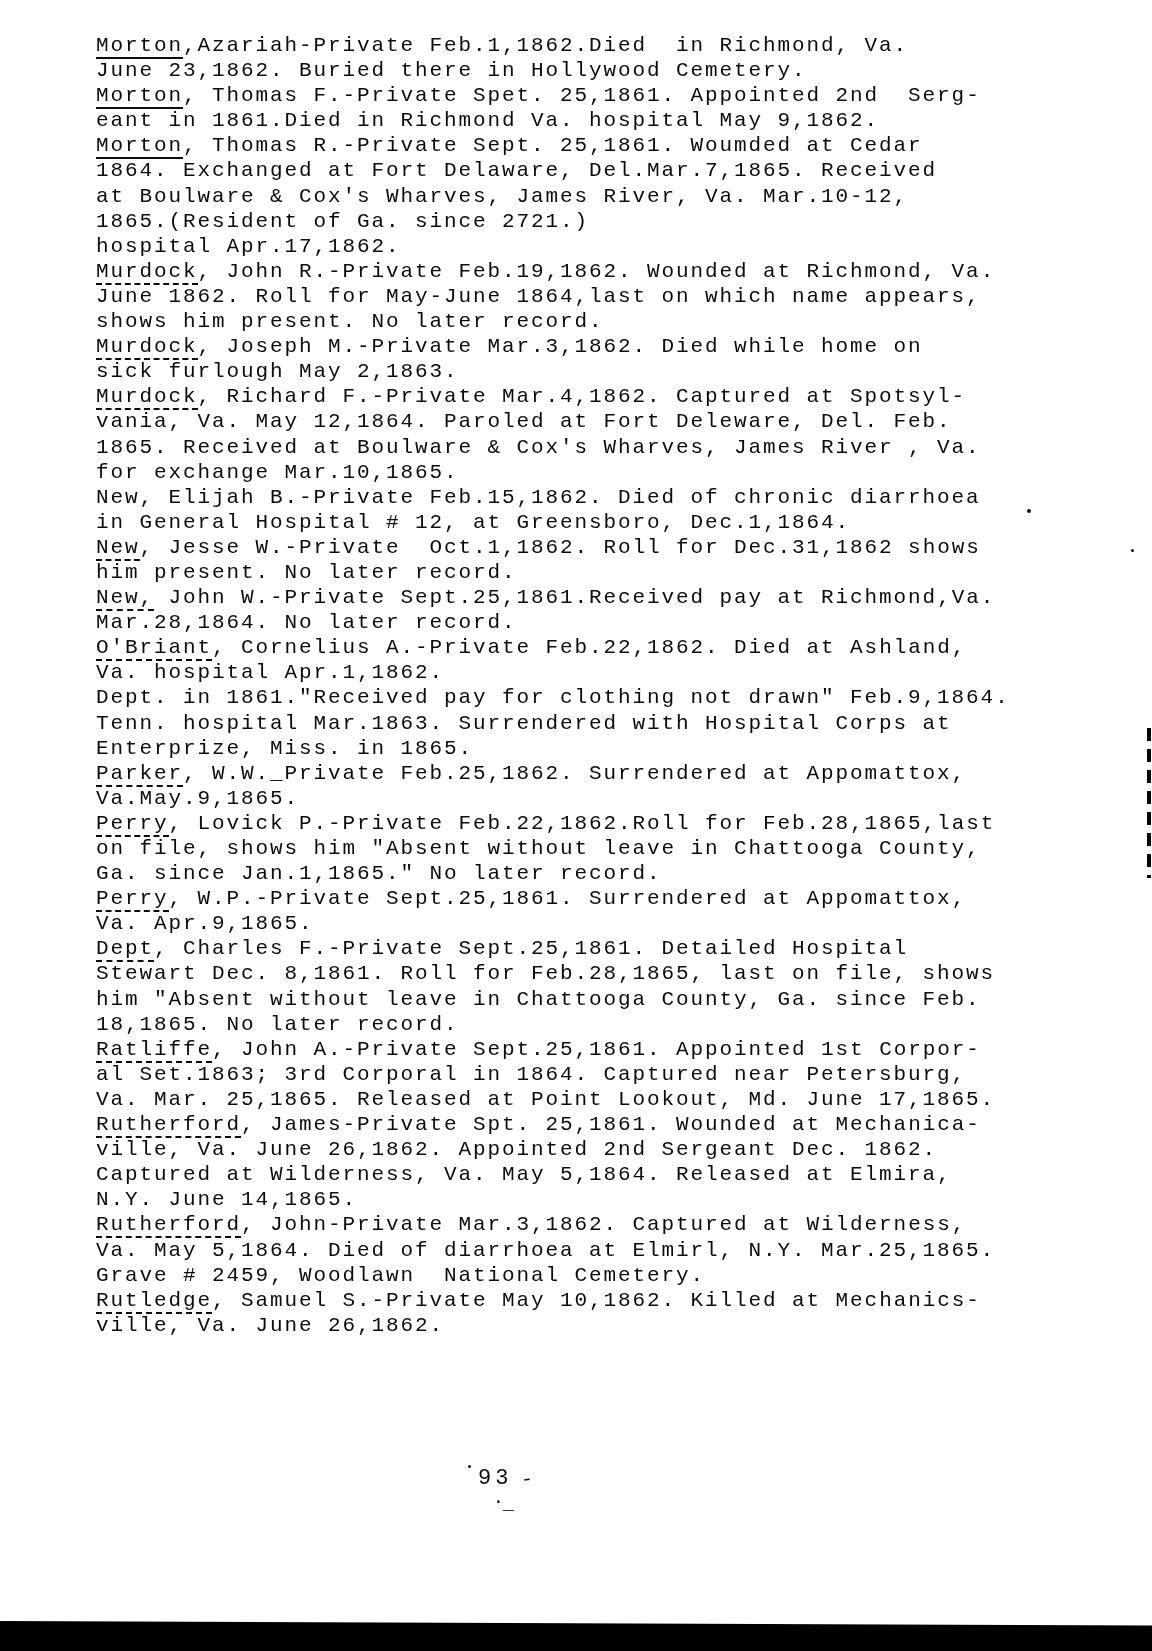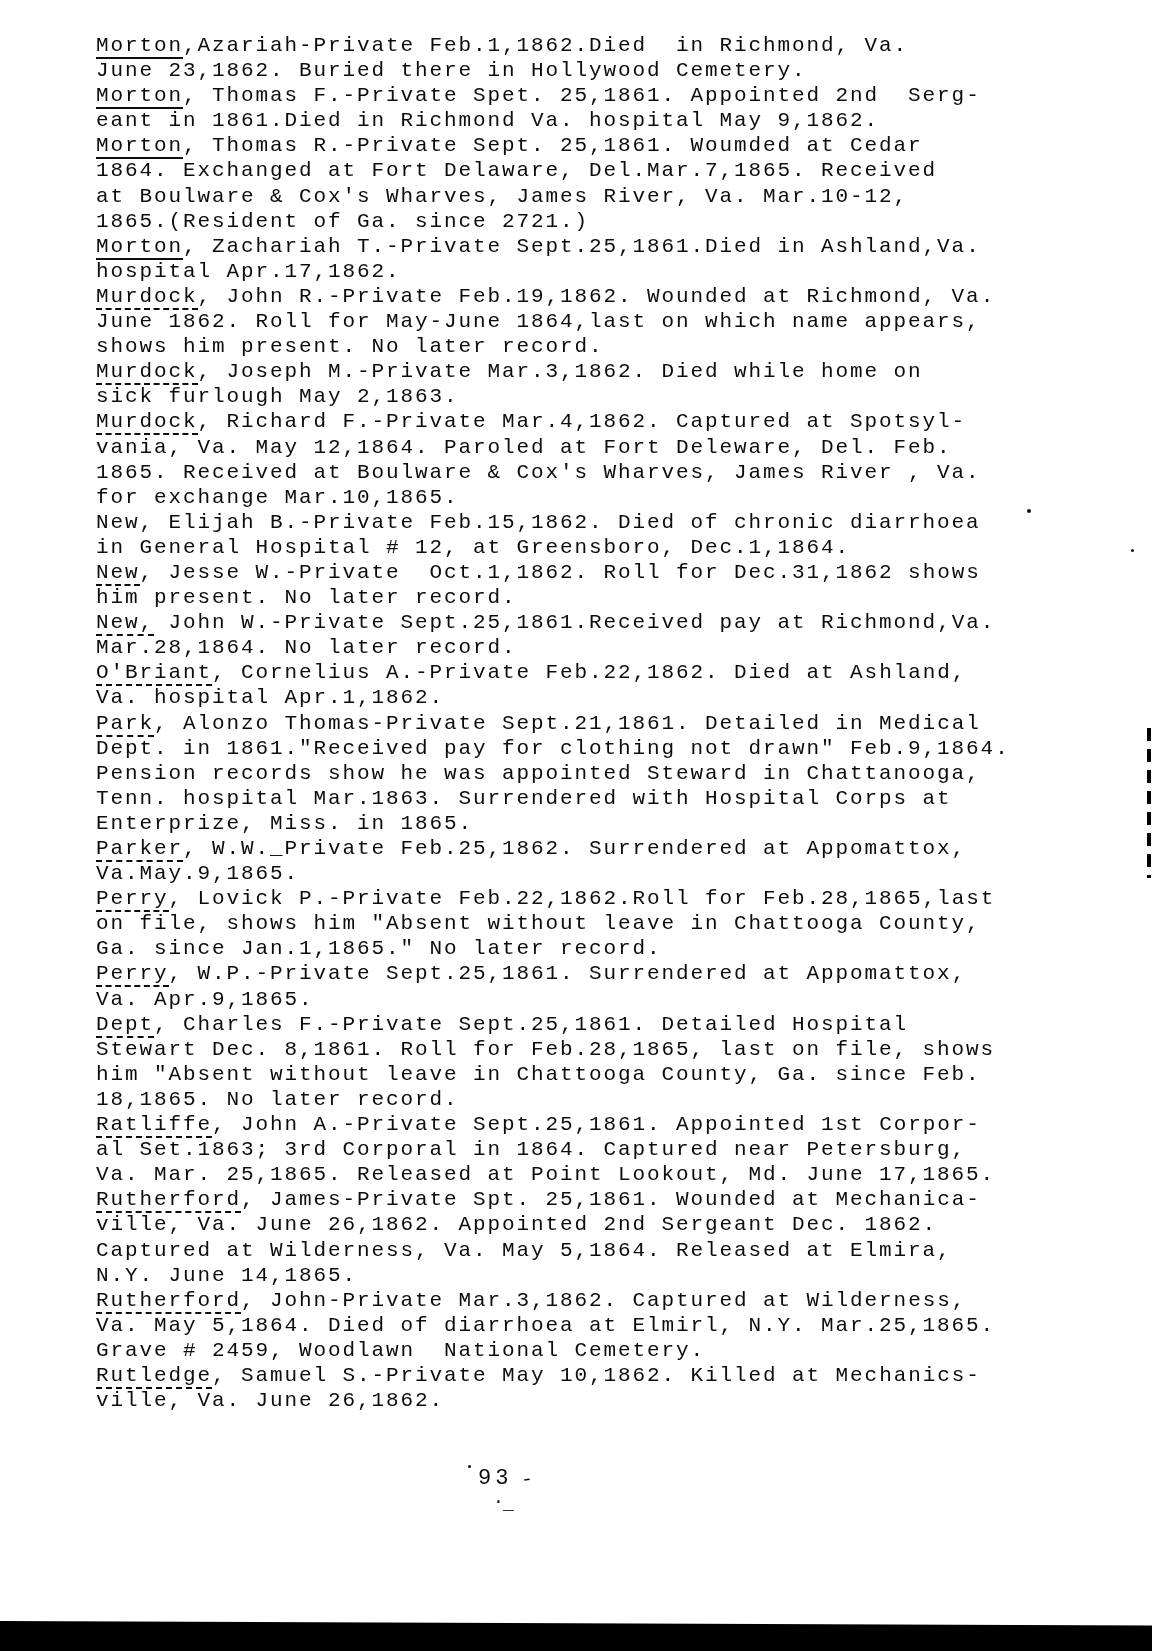--- a/index.html
+++ b/index.html
@@ -65,42 +65,39 @@
 
   <div class="textcol" id="record-lines">
       <div class="line"><span class="surname u-solid">Morton</span><span>,Azariah-Private Feb.1,1862.Died  in Richmond, Va.</span></div>
       <div class="line"><span>June 23,1862. Buried there in Hollywood Cemetery.</span></div>
       <div class="line"><span class="surname u-solid">Morton</span><span>, Thomas F.-Private Spet. 25,1861. Appointed 2nd  Serg-</span></div>
       <div class="line"><span>eant in 1861.Died in Richmond Va. hospital May 9,1862.</span></div>
       <div class="line"><span class="surname u-solid">Morton</span><span>, Thomas R.-Private Sept. 25,1861. Woumded at Cedar</span></div>
       <div class="line"><span>1864. Exchanged at Fort Delaware, Del.Mar.7,1865. Received</span></div>
       <div class="line"><span>at Boulware &amp; Cox's Wharves, James River, Va. Mar.10-12,</span></div>
       <div class="line"><span>1865.(Resident of Ga. since 2721.)</span></div>
-      <div class="line"><span class="surname u-solid">Morton</span><span>, Zachariah T.-Private Sept.25,1861.Died in Ashland,Va.</span></div>
       <div class="line"><span>hospital Apr.17,1862.</span></div>
       <div class="line"><span class="surname u-dashed">Murdock</span><span>, John R.-Private Feb.19,1862. Wounded at Richmond, Va.</span></div>
       <div class="line"><span>June 1862. Roll for May-June 1864,last on which name appears,</span></div>
       <div class="line"><span>shows him present. No later record.</span></div>
       <div class="line"><span class="surname u-dashed">Murdock</span><span>, Joseph M.-Private Mar.3,1862. Died while home on</span></div>
       <div class="line"><span>sick furlough May 2,1863.</span></div>
       <div class="line"><span class="surname u-dashed">Murdock</span><span>, Richard F.-Private Mar.4,1862. Captured at Spotsyl-</span></div>
       <div class="line"><span>vania, Va. May 12,1864. Paroled at Fort Deleware, Del. Feb.</span></div>
       <div class="line"><span>1865. Received at Boulware &amp; Cox's Wharves, James River , Va.</span></div>
       <div class="line"><span>for exchange Mar.10,1865.</span></div>
       <div class="line"><span>New, Elijah B.-Private Feb.15,1862. Died of chronic diarrhoea</span></div>
       <div class="line"><span>in General Hospital # 12, at Greensboro, Dec.1,1864.</span></div>
       <div class="line"><span class="surname u-dashed">New</span><span>, Jesse W.-Private  Oct.1,1862. Roll for Dec.31,1862 shows</span></div>
       <div class="line"><span>him present. No later record.</span></div>
       <div class="line"><span class="surname u-dashed">New,</span><span> John W.-Private Sept.25,1861.Received pay at Richmond,Va.</span></div>
       <div class="line"><span>Mar.28,1864. No later record.</span></div>
       <div class="line"><span class="surname u-dashed">O'Briant</span><span>, Cornelius A.-Private Feb.22,1862. Died at Ashland,</span></div>
       <div class="line"><span>Va. hospital Apr.1,1862.</span></div>
-      <div class="line"><span class="surname u-dashed">Park</span><span>, Alonzo Thomas-Private Sept.21,1861. Detailed in Medical</span></div>
       <div class="line"><span>Dept. in 1861."Received pay for clothing not drawn" Feb.9,1864.</span></div>
-      <div class="line"><span>Pension records show he was appointed Steward in Chattanooga,</span></div>
       <div class="line"><span>Tenn. hospital Mar.1863. Surrendered with Hospital Corps at</span></div>
       <div class="line"><span>Enterprize, Miss. in 1865.</span></div>
       <div class="line"><span class="surname u-dashed">Parker</span><span>, W.W._Private Feb.25,1862. Surrendered at Appomattox,</span></div>
       <div class="line"><span>Va.May.9,1865.</span></div>
       <div class="line"><span class="surname u-dashed">Perry</span><span>, Lovick P.-Private Feb.22,1862.Roll for Feb.28,1865,last</span></div>
       <div class="line"><span>on file, shows him "Absent without leave in Chattooga County,</span></div>
       <div class="line"><span>Ga. since Jan.1,1865." No later record.</span></div>
       <div class="line"><span class="surname u-dashed">Perry</span><span>, W.P.-Private Sept.25,1861. Surrendered at Appomattox,</span></div>
       <div class="line"><span>Va. Apr.9,1865.</span></div>
       <div class="line"><span class="surname u-dashed">Dept</span><span>, Charles F.-Private Sept.25,1861. Detailed Hospital</span></div>

